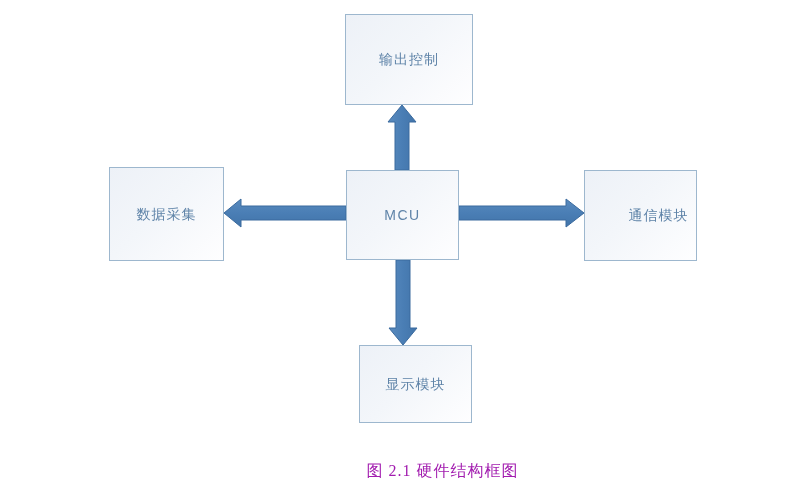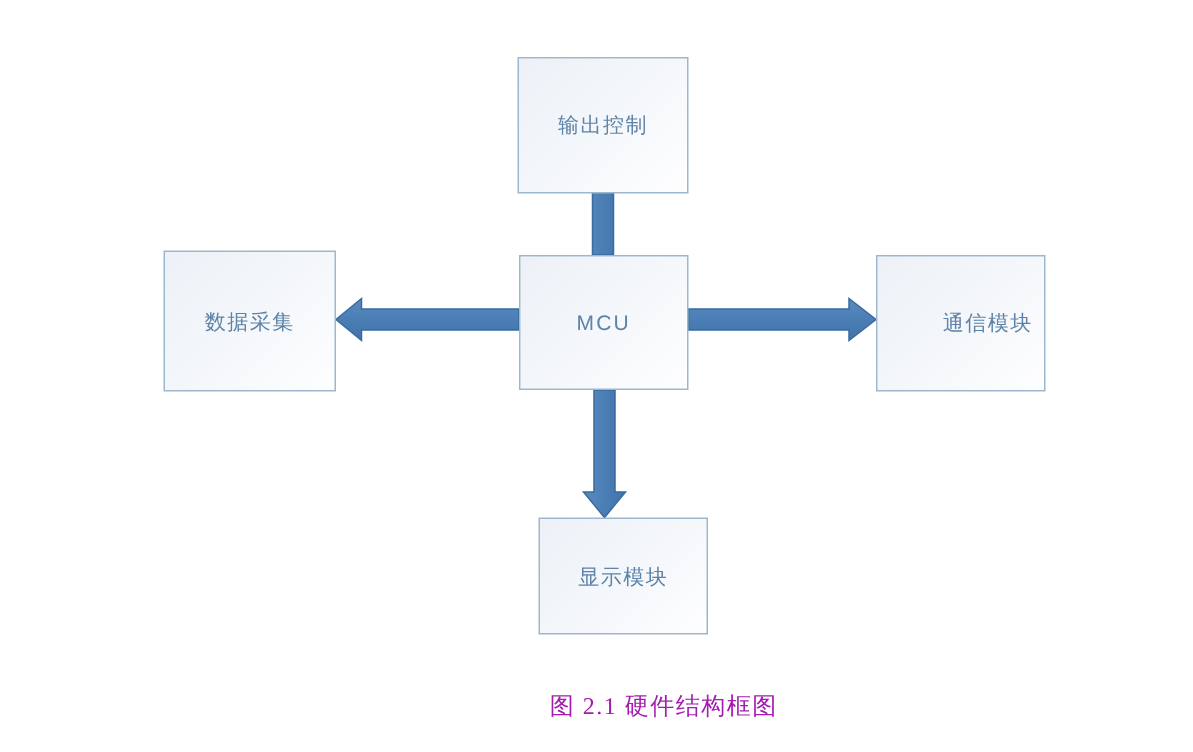--- a/index.html
+++ b/index.html
@@ -51,21 +51,21 @@
     letter-spacing: 1px;
     line-height: 1.2;
     white-space: nowrap;
     user-select: none;
   }
   .node-label.latin {
     letter-spacing: 1.5px;
     font-size: 14px;
   }
 
-  #box-output  { left: 345px; top: 14px;  width: 114px; height: 91px; margin-top: 24px; }
+  #box-output  { left: 345px; top: 14px;  width: 128px; height: 91px; }
   #box-mcu     { left: 346px; top: 170px; width: 113px; height: 90px; }
   #box-data    { left: 109px; top: 167px; width: 115px; height: 94px; }
   #box-comm    { left: 584px; top: 170px; width: 113px; height: 91px; padding-left: 36px; }
   #box-display { left: 347px; top: 345px; width: 113px; height: 78px; margin-left: 12px; }
 
   
   #caption {
     position: absolute;
     z-index: 3;
     left: 0;

